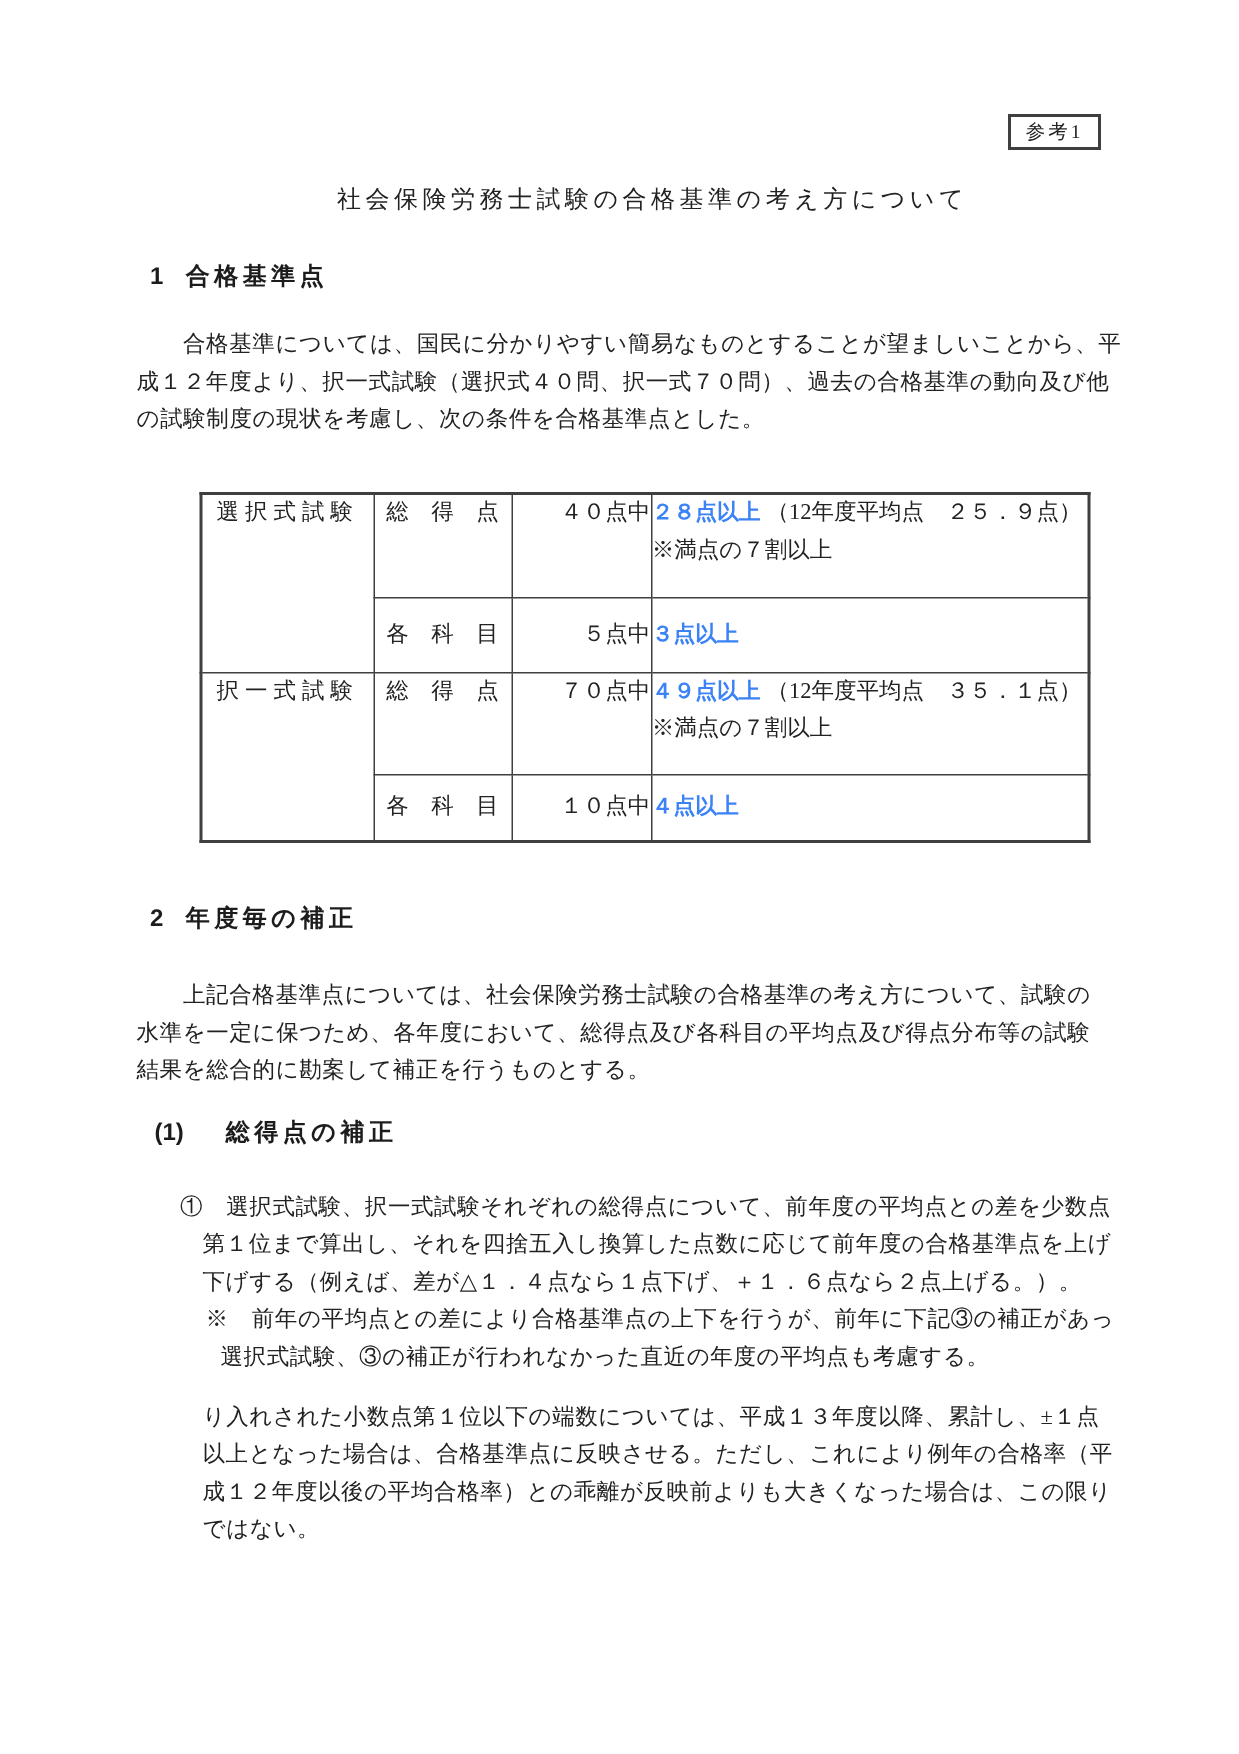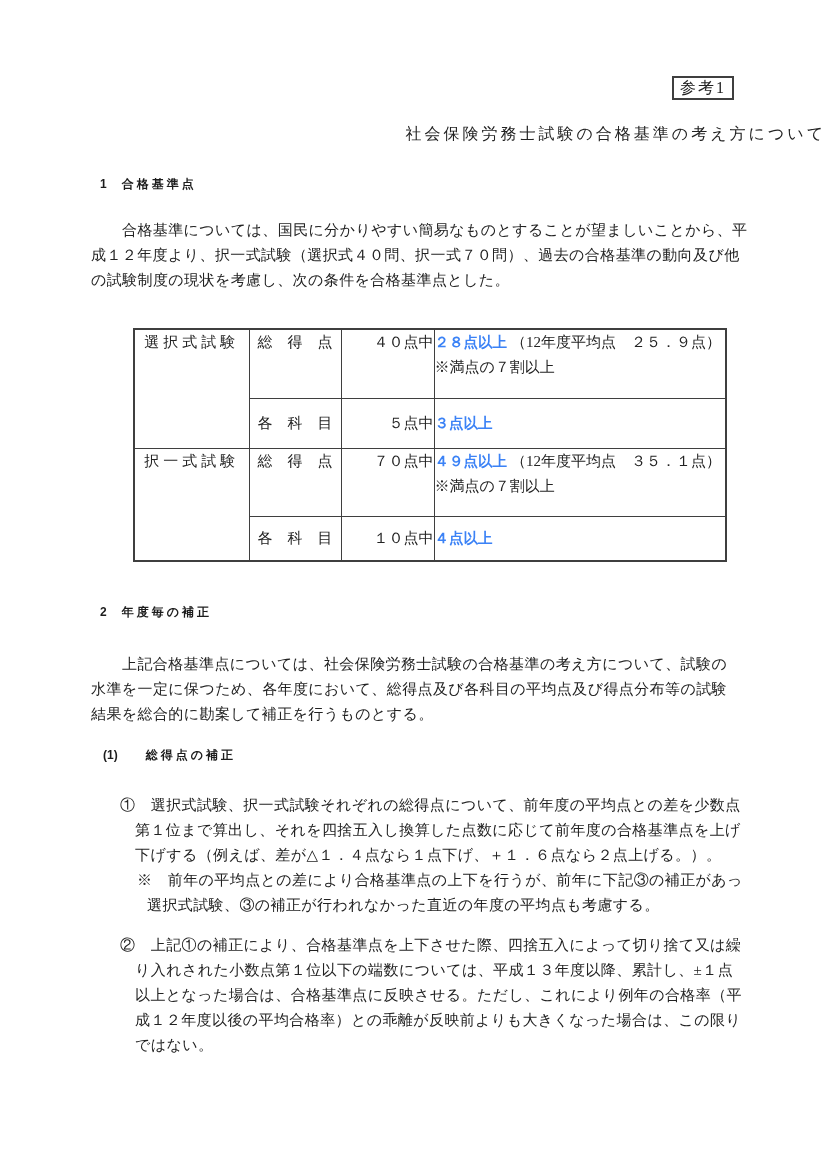--- a/index.html
+++ b/index.html
@@ -12,30 +12,30 @@
   .ln{height:25px;line-height:25px;font-size:15px;letter-spacing:0.4px;white-space:nowrap;}
   .indent-first{padding-left:31px;}
   .ind-marker{padding-left:29px;}
   .ind-body{padding-left:44px;}
   .ind-note1{padding-left:46px;}
   .ind-note2{padding-left:56px;}
 
   .ref-box{
     position:absolute;left:672px;top:76px;width:58px;height:20px;
     border:2px solid #3f3f3f;display:flex;align-items:center;justify-content:center;
-    font-size:16px;letter-spacing:2px;
+    font-size:13px;letter-spacing:2px;
   }
   .title{
-    position:absolute;top:121px;left:44px;width:782px;text-align:right;
+    position:absolute;top:121px;left:44px;width:782px;text-align:center;
     font-size:16px;letter-spacing:3px;height:25px;line-height:25px;white-space:nowrap;
   }
   .heading{
     position:absolute;height:25px;line-height:25px;white-space:nowrap;
     font-family:"Liberation Sans","DejaVu Sans",sans-serif;font-weight:bold;
-    font-size:12px;color:#1c1c1c;text-align:right;
+    font-size:16px;color:#1c1c1c;text-align:right;
   }
   .heading .h-label{letter-spacing:3px;}
   .h1-label{margin-left:15px;}
   .h2-label{margin-left:15px;}
   .h3-label{margin-left:28px;}
 
   table.tbl{
     position:absolute;left:133px;top:328px;width:592px;
     border-collapse:collapse;table-layout:fixed;
     border:2px solid #3f3f3f;
@@ -138,20 +138,19 @@
     <div class="ln ind-body">第１位まで算出し、それを四捨五入し換算した点数に応じて前年度の合格基準点を上げ</div>
     <div class="ln ind-body">下げする（例えば、差が△１．４点なら１点下げ、＋１．６点なら２点上げる。）。</div>
   </div>
 
   <div class="abs" style="left:91px;top:868px;">
     <div class="ln ind-note1">※　前年の平均点との差により合格基準点の上下を行うが、前年に下記③の補正があっ</div>
     <div class="ln ind-note2">選択式試験、③の補正が行われなかった直近の年度の平均点も考慮する。</div>
   </div>
 
   <div class="abs" style="left:91px;top:933px;">
-    <div class="ln ind-marker">②　上記①の補正により、合格基準点を上下させた際、四捨五入によって切り捨て又は繰</div>
     <div class="ln ind-body">り入れされた小数点第１位以下の端数については、平成１３年度以降、累計し、±１点</div>
     <div class="ln ind-body">以上となった場合は、合格基準点に反映させる。ただし、これにより例年の合格率（平</div>
     <div class="ln ind-body">成１２年度以後の平均合格率）との乖離が反映前よりも大きくなった場合は、この限り</div>
     <div class="ln ind-body">ではない。</div>
   </div>
 
 </div>
 
 </body></html>

